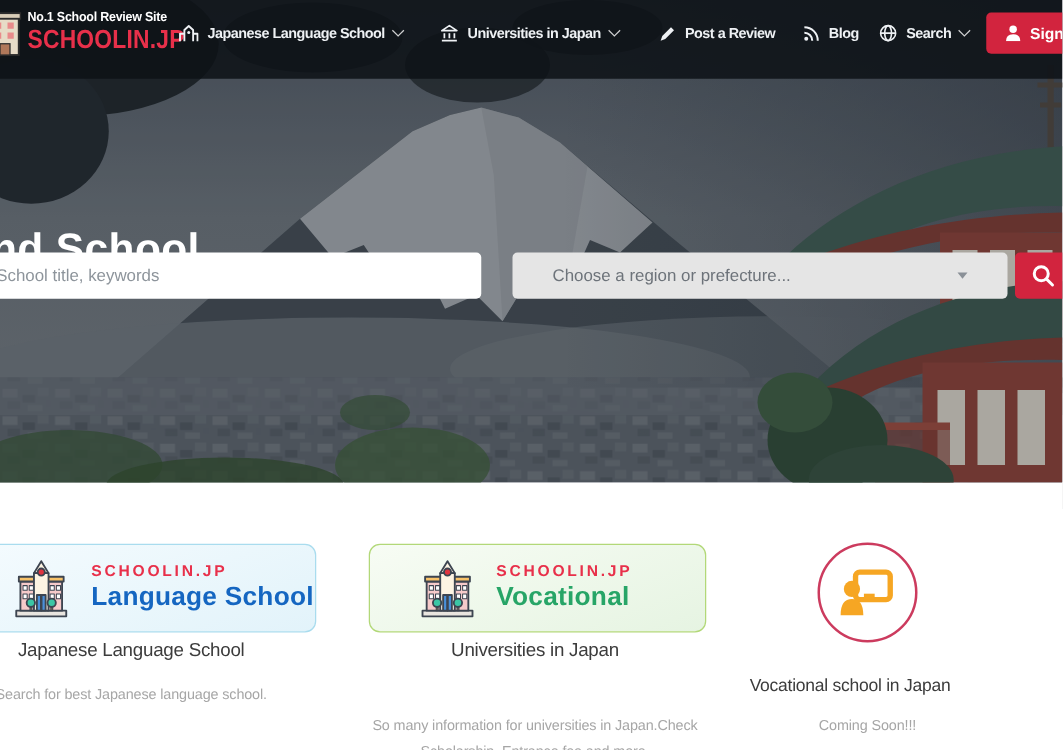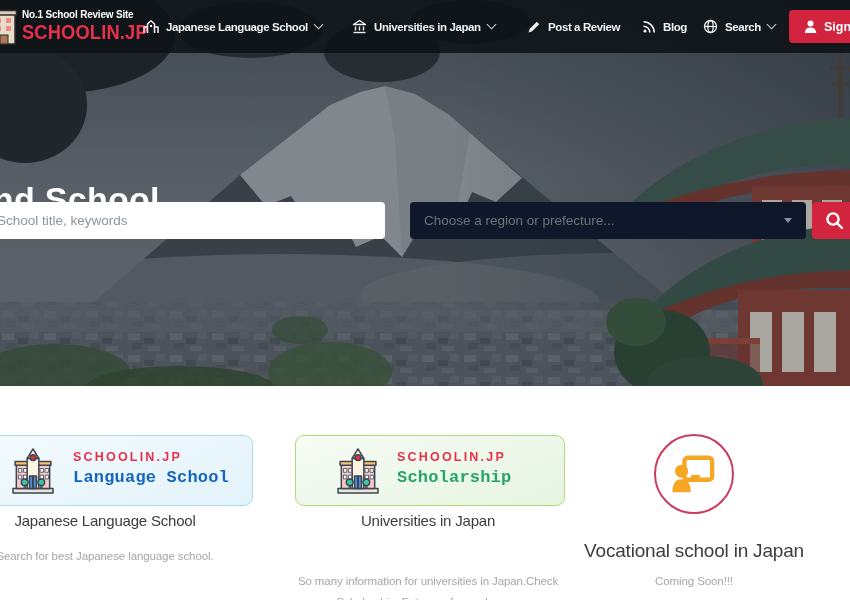--- a/index.html
+++ b/index.html
@@ -6,21 +6,21 @@
   .frame{position:relative;width:850px;height:600px;overflow:hidden;
          font-family:"Liberation Sans","DejaVu Sans",sans-serif;background:#fff;}
 
   
   .hero{position:absolute;top:0;left:0;width:850px;height:386px;overflow:hidden;}
   .hero svg{position:absolute;top:0;left:0;display:block;}
   .hero-overlay{position:absolute;top:0;left:0;width:850px;height:386px;
                 background:rgba(23,28,34,.24);}
 
   
-  .navbar{position:absolute;top:0;left:0;width:850px;height:53px;
+  .navbar{position:absolute;top:0;left:0;width:850px;height:63px;
           background:rgba(13,17,22,.86);z-index:10;}
   .nav-logo{position:absolute;left:-9px;top:7px;display:flex;align-items:flex-start;gap:5px;}
   .logo-text{display:flex;flex-direction:column;margin-top:1px;}
   .logo-tagline{color:#fff;font-size:10.5px;font-weight:700;letter-spacing:-0.2px;
                 transform:scaleX(.95);transform-origin:left;white-space:nowrap;}
   .logo-name{color:#e8304a;font-size:21px;font-weight:700;letter-spacing:0.2px;line-height:23px;
              transform:scaleX(.87);transform-origin:left;white-space:nowrap;}
   .nav-item{position:absolute;top:0;height:53px;display:flex;align-items:center;gap:7px;
             color:#eef1f4;font-size:11.5px;font-weight:700;letter-spacing:-0.4px;
             white-space:nowrap;cursor:pointer;}
@@ -33,47 +33,47 @@
 
   
   .hero-title{position:absolute;left:-38px;top:157px;z-index:6;color:#fff;
               font-size:34px;font-weight:700;letter-spacing:0.3px;white-space:nowrap;}
   .search-row{position:absolute;top:202px;left:0;width:850px;height:37px;z-index:6;}
   .kw-input{position:absolute;left:-18px;top:0;width:403px;height:37px;box-sizing:border-box;
             border:none;border-radius:4px;background:#fff;padding:0 15px;font-size:13.5px;
             color:#444;font-family:inherit;outline:none;}
   .kw-input::placeholder{color:#8d949b;}
   .region-select{position:absolute;left:410px;top:0;width:396px;height:37px;box-sizing:border-box;
-                 background:#0f172a;border-radius:4px;display:flex;align-items:center;
-                 padding:0 14px;cursor:pointer;}
+                 background:#e5e5e5;border-radius:4px;display:flex;align-items:center;
+                 padding:0 32px;cursor:pointer;}
   .region-select .txt{font-size:13.5px;color:#6d737a;flex:1;}
   .sel-caret{width:0;height:0;border-left:4.5px solid transparent;border-right:4.5px solid transparent;
              border-top:5.5px solid #8a9097;}
   .search-btn{position:absolute;left:812px;top:0;width:55px;height:37px;background:#d2243e;
               border:none;border-radius:4px;display:flex;align-items:center;cursor:pointer;
               padding:0 0 0 13px;}
 
   
   .badge-card{position:absolute;top:435px;height:71px;width:270px;box-sizing:border-box;
               border-radius:9px;display:flex;align-items:center;cursor:pointer;}
   .card-ls{left:-17px;border:1.5px solid #a9dcee;
            background:linear-gradient(160deg,#f4fbfe 0%,#e2f3fa 100%);padding-left:24px;gap:15px;}
   .card-uni{left:295px;border:1.5px solid #b2d878;
             background:linear-gradient(160deg,#f7fcf4 0%,#e6f4e2 100%);padding-left:37px;gap:14px;}
   .badge-text{display:flex;flex-direction:column;}
   .badge-brand{color:#e8304a;font-size:12.5px;font-weight:700;letter-spacing:2.2px;line-height:15px;}
-  .badge-product{font-size:17px;font-weight:700;letter-spacing:0.2px;line-height:26px;font-family:Liberation Mono, monospace;}
+  .badge-product{font-size:21px;font-weight:700;letter-spacing:0.2px;line-height:26px;}
   .prod-blue{color:#1566c1;} .prod-green{color:#27a567;}
   .voc-circle{position:absolute;left:654px;top:434px;width:80px;height:80px;border-radius:50%;
               border:2px solid #cc3b5e;box-sizing:border-box;display:flex;align-items:center;
               justify-content:center;cursor:pointer;background:#fff;}
 
   .sec-title{position:absolute;width:290px;text-align:center;color:#3c3c3c;
              font-size:15px;letter-spacing:-0.2px;}
-  .t-ls{left:-40px;top:512px;} .t-uni{left:283px;top:512px;} .t-voc{left:549px;top:540px;font-size:19px;}
+  .t-ls{left:-40px;top:512px;} .t-uni{left:283px;top:512px;} .t-voc{left:535px;top:540px;font-size:14px;}
   .sec-desc{position:absolute;text-align:center;color:#a6a6a6;font-size:11.5px;
             letter-spacing:-0.1px;line-height:21px;}
   .d-ls{left:-40px;top:546px;width:290px;} .d-uni{left:273px;top:571px;width:310px;}
   .d-voc{left:549px;top:571px;width:290px;}
 </style>
 </head>
 <body>
 
 <div class="frame">
 
@@ -302,21 +302,21 @@
       </g>
       <rect x="25.8" y="37" width="3.9" height="15" fill="#4a90d9"></rect>
       <rect x="30.3" y="37" width="3.9" height="15" fill="#4a90d9"></rect>
       <rect x="19.2" y="47.5" width="1.8" height="4.5" fill="#7a6a52" stroke-width="1"></rect>
       <circle cx="20" cy="44.5" r="4" fill="#3cc6a5"></circle>
       <rect x="39.2" y="47.5" width="1.8" height="4.5" fill="#7a6a52" stroke-width="1"></rect>
       <circle cx="40" cy="44.5" r="4" fill="#3cc6a5"></circle>
     </svg>
     <div class="badge-text">
       <span class="badge-brand">SCHOOLIN.JP</span>
-      <span class="badge-product prod-green">Scholarship</span>
+      <span class="badge-product prod-green">Vocational</span>
     </div>
   </div>
 
   <div class="voc-circle">
     <svg width="46" height="44" viewBox="0 0 48 46">
       <rect x="14" y="6" width="29" height="23" rx="3.5" fill="none" stroke="#f6a623" stroke-width="4.5"></rect>
       <rect x="21" y="24" width="9" height="5" fill="#f6a623"></rect>
       <circle cx="11" cy="20" r="6.8" fill="#f6a623"></circle>
       <path d="M1.5,42 Q1.5,28.5 11,28.5 Q20.5,28.5 20.5,42 Z" fill="#f6a623"></path>
     </svg>

